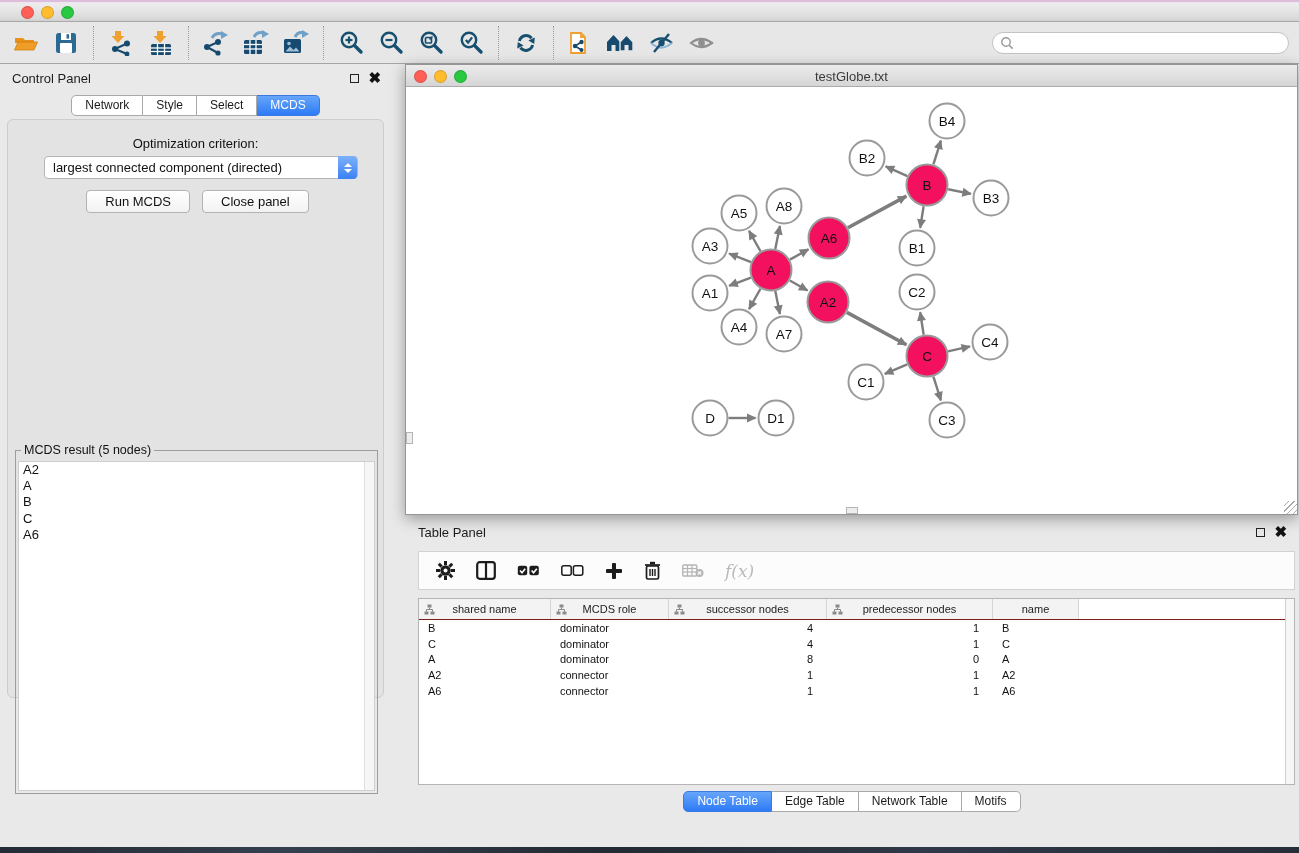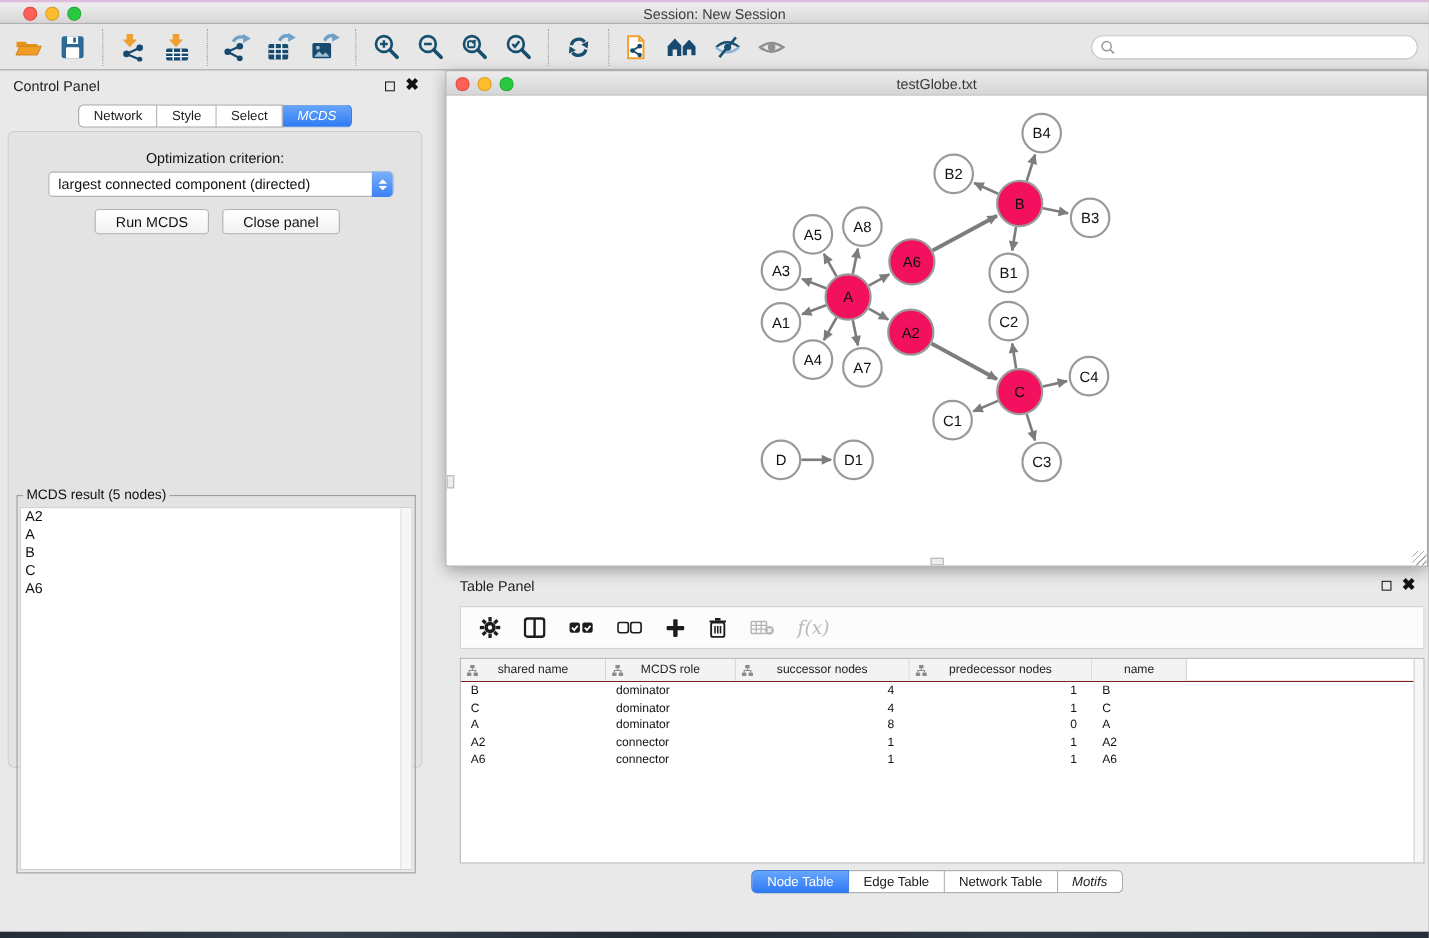--- a/index.html
+++ b/index.html
@@ -31,21 +31,21 @@
   
   .panel-title{font-size:13px;color:#1c1c1c;}
   .float-ico{width:9px;height:9px;border:1.5px solid #222;display:inline-block;}
   .close-ico{font-size:15px;font-weight:bold;color:#111;line-height:10px;}
   .panel-icons{position:absolute;display:flex;gap:9px;align-items:center;}
 
   .seg{display:flex;}
   .seg .seg-btn{background:#fff;border:1px solid #a9a9a9;border-left:none;font-size:12px;color:#1b1b1b;
     padding:0 13px;height:21px;line-height:19px;cursor:default;}
   .seg .seg-btn:first-child{border-left:1px solid #a9a9a9;border-radius:5px 0 0 5px;}
-  .seg .seg-btn:last-child{border-radius:0 5px 5px 0;font-style:italic;}
+  .seg .seg-btn:last-child{border-radius:0 5px 5px 0;}
   .seg .seg-btn.active{background:linear-gradient(#66a5fa,#2e7bf6);border-color:#3a7ae0;color:#fff;}
 
   
   .control-panel{position:absolute;left:0;top:64px;width:391px;height:748px;}
   .cp-head-title{position:absolute;left:12px;top:7px;}
   .cp-icons{right:10px;top:9px;}
   .cp-tabs{position:absolute;top:31px;left:0;width:100%;display:flex;justify-content:center;}
   .cp-content{position:absolute;left:7px;top:55px;width:377px;height:579px;background:#e3e3e3;
     border:1px solid #cdcdcd;border-radius:6px;}
   .opt-label{position:absolute;top:16px;left:0;right:0;text-align:center;font-size:13px;color:#111;}
@@ -113,21 +113,20 @@
 <body>
 
 <div class="app">
 
   <div class="titlebar">
     <div class="lights">
       <span class="light red"></span>
       <span class="light yellow"></span>
       <span class="light green"></span>
     </div>
-    <div class="title">Session: New Session</div>
   </div>
 
   <div class="toolbar">
     <button class="tbtn">
       <svg width="26" height="24" viewBox="0 0 26 24">
         <path d="M2 7 h8 l2 2 h9 v3 H2 Z" fill="#e8921c"></path>
         <path d="M1.5 19 L5 11 H24.5 L21 19 Z" fill="#ef9d26" stroke="#d07f12" stroke-width="0.8"></path>
       </svg>
     </button>
     <button class="tbtn">

